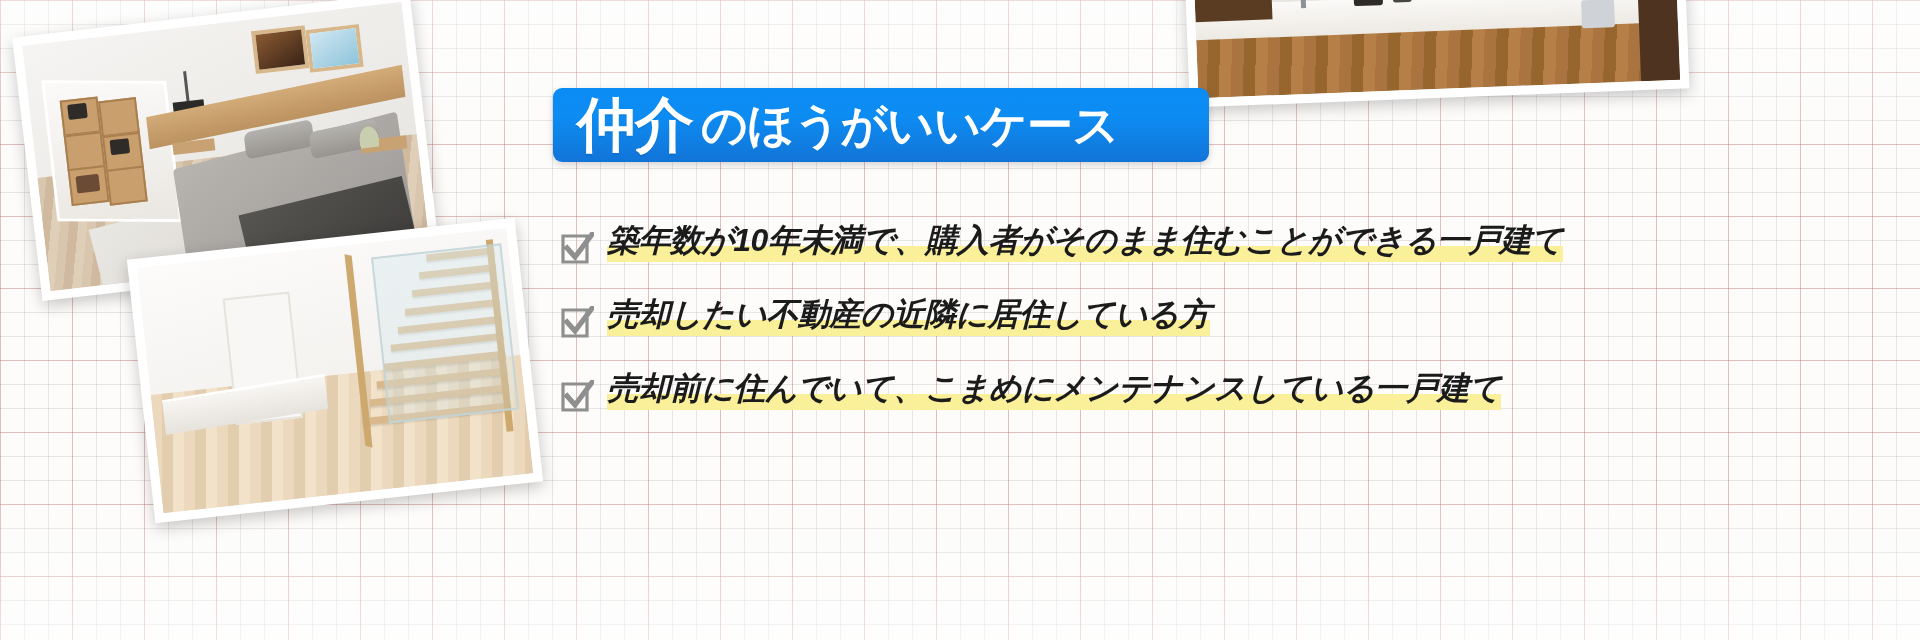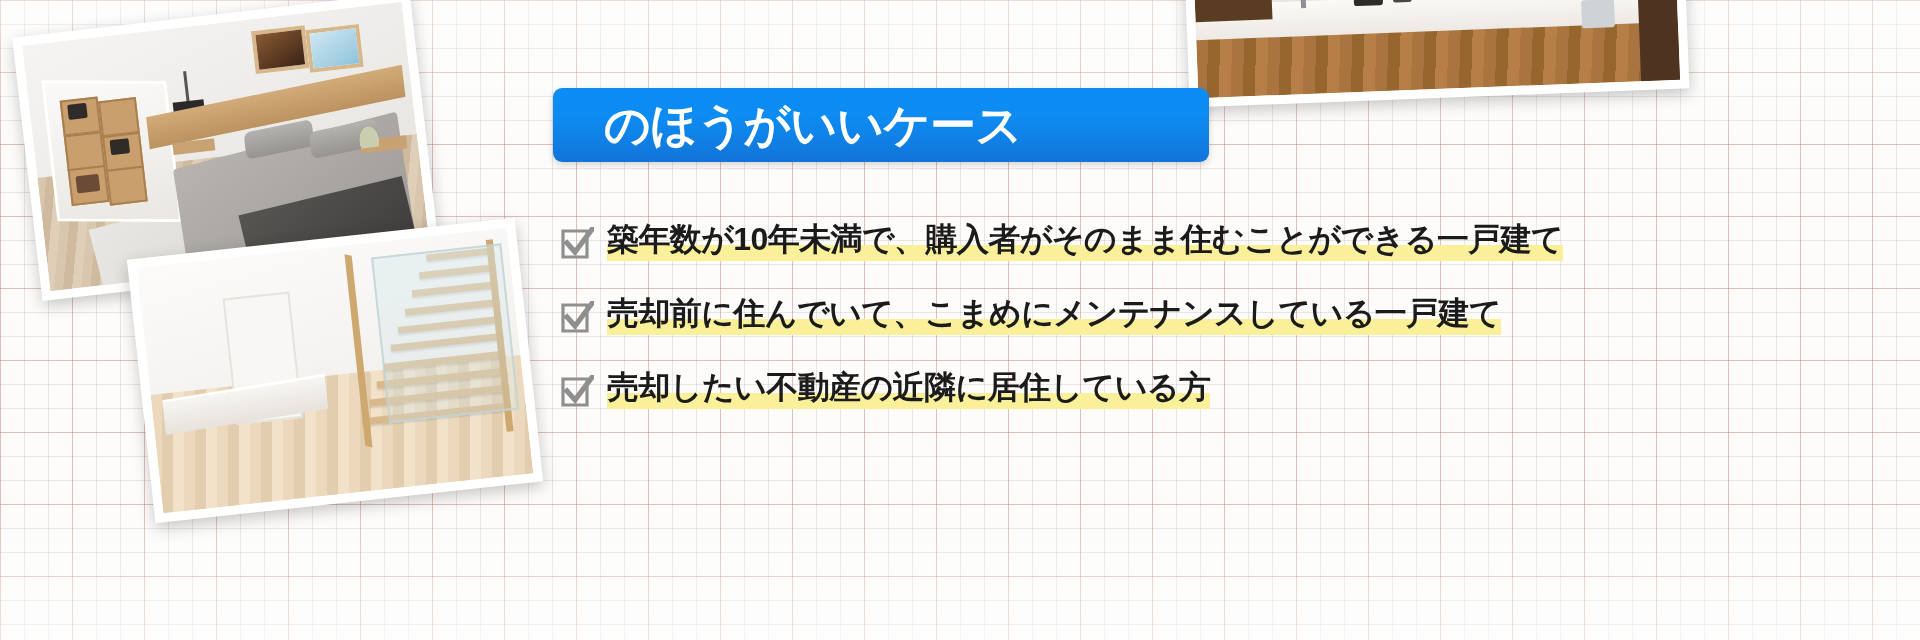--- a/index.html
+++ b/index.html
@@ -166,37 +166,38 @@
     line-height: 1;
     text-shadow: 0 2px 0 rgba(0,0,0,0.07);
     white-space: nowrap;
   }
   #title-rest {
     color: #ffffff;
     font-size: 46px;
     font-weight: 700;
     letter-spacing: -0.5px;
     line-height: 1;
-    margin-left: 27px;
+    margin-left: 8px;
     white-space: nowrap;
   }
 
   
   #checklist {
     position: absolute;
     left: 560px;
     top: 212px;
     width: 1330px;
   }
   .check-row {
     position: relative;
     display: flex;
-    align-items: center;
+    align-items: flex-end;
     margin-bottom: 20px;
     height: 54px;
+    font-style: italic;
   }
   .check-icon {
     flex: 0 0 auto;
     width: 34px;
     height: 34px;
     margin-top: 9px;
     margin-right: 13px;
   }
   .check-text-wrap {
     position: relative;
@@ -311,20 +312,21 @@
           <div class="st-step" style="top:85%; width:100%;"></div>
           <div class="st-rail" style="right:0;top:0;width:7px;height:100%;"></div>
           <div class="st-rail" style="left:0;top:0;width:7px;height:100%;transform:skewY(18deg);"></div>
         </div>
         <div class="st-glass"></div>
       </div>
     </div>
   </div>
 
   <div id="title-banner">
+    <span id="title-strong">仲介</span>
     <span id="title-rest">のほうがいいケース</span>
   </div>
 
   <div id="checklist">
 
     <div class="check-row">
       <span class="check-icon">
         <svg viewBox="0 0 34 34" width="34" height="34" aria-hidden="true">
           <path d="M3 4 L27 4 L27 30 L3 30 Z" fill="none" stroke="#8f8f8f" stroke-width="3.2"></path>
           <path d="M7 16 L15 25 L33 1" fill="none" stroke="#8f8f8f" stroke-width="5.2" stroke-linecap="square"></path>
@@ -338,33 +340,33 @@
 
     <div class="check-row">
       <span class="check-icon">
         <svg viewBox="0 0 34 34" width="34" height="34" aria-hidden="true">
           <path d="M3 4 L27 4 L27 30 L3 30 Z" fill="none" stroke="#8f8f8f" stroke-width="3.2"></path>
           <path d="M7 16 L15 25 L33 1" fill="none" stroke="#8f8f8f" stroke-width="5.2" stroke-linecap="square"></path>
         </svg>
       </span>
       <span class="check-text-wrap">
         <span class="check-hl"></span>
-        <span class="check-text">売却前に住んでいて、こまめにメンテナンスしている一戸建て</span>
+        <span class="check-text">売却したい不動産の近隣に居住している方</span>
       </span>
     </div>
 
     <div class="check-row">
       <span class="check-icon">
         <svg viewBox="0 0 34 34" width="34" height="34" aria-hidden="true">
           <path d="M3 4 L27 4 L27 30 L3 30 Z" fill="none" stroke="#8f8f8f" stroke-width="3.2"></path>
           <path d="M7 16 L15 25 L33 1" fill="none" stroke="#8f8f8f" stroke-width="5.2" stroke-linecap="square"></path>
         </svg>
       </span>
       <span class="check-text-wrap">
         <span class="check-hl"></span>
-        <span class="check-text">売却したい不動産の近隣に居住している方</span>
+        <span class="check-text">売却前に住んでいて、こまめにメンテナンスしている一戸建て</span>
       </span>
     </div>
 
 
   </div>
 
 </div>
 
 </body></html>

